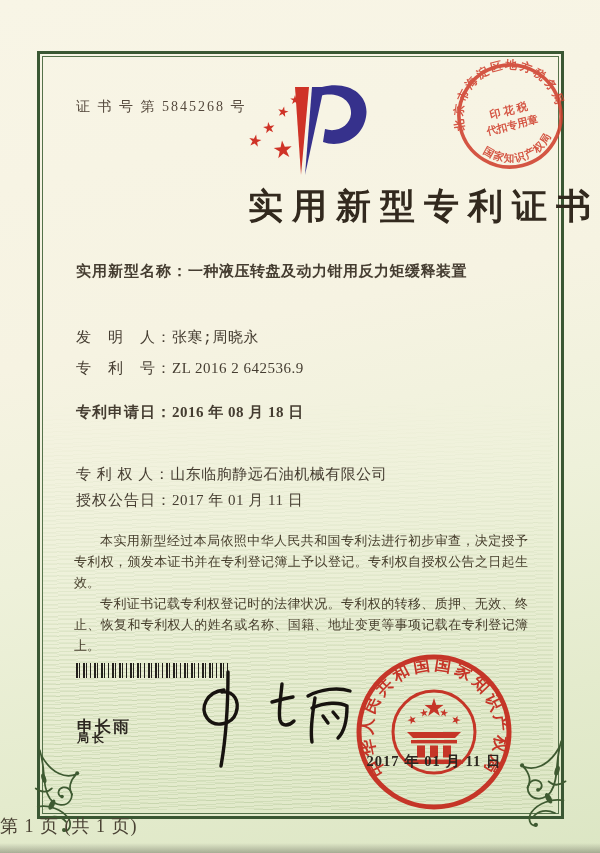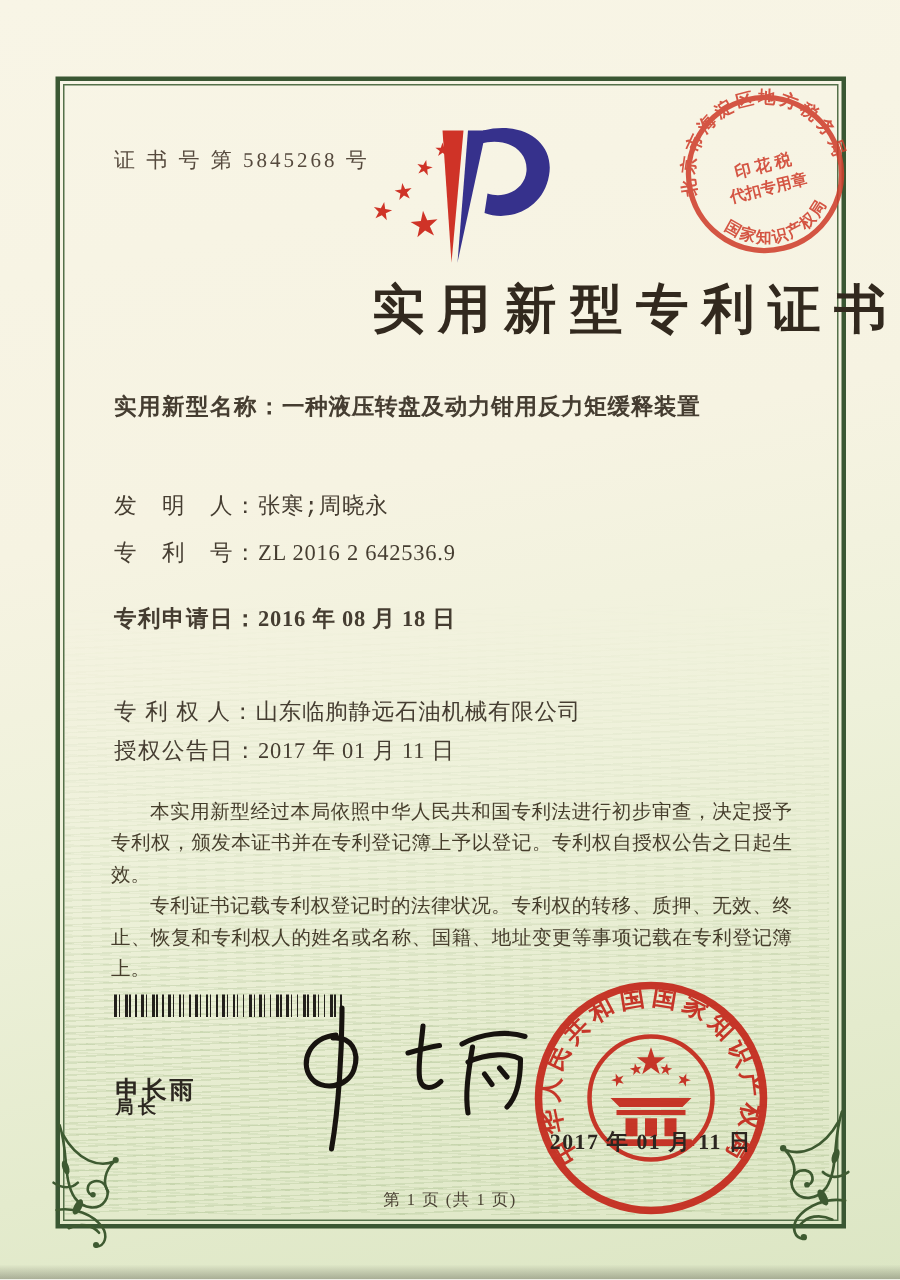--- a/index.html
+++ b/index.html
@@ -35,22 +35,22 @@
     background:repeating-linear-gradient(to right,
       #23201c 0 2px,rgba(0,0,0,0) 2px 3px,#23201c 3px 4px,rgba(0,0,0,0) 4px 7px,
       #23201c 7px 9px,rgba(0,0,0,0) 9px 10px,#23201c 10px 11px,rgba(0,0,0,0) 11px 14px,
       #23201c 14px 15px,rgba(0,0,0,0) 15px 18px);}
   .official-title{position:absolute;left:77px;top:730px;font-size:12px;color:#2d2821;font-weight:700;letter-spacing:3px;}
   .official-name{position:absolute;left:77px;top:717px;font-size:16px;color:#2d2821;font-weight:700;letter-spacing:2px;}
   .signature{position:absolute;left:182px;top:666px;width:180px;height:106px;}
   .big-seal{position:absolute;left:352px;top:650px;width:164px;height:164px;opacity:.92;}
   .seal-date{position:absolute;left:352px;top:752px;width:164px;text-align:center;
     font-size:14.5px;color:#2b2620;letter-spacing:1px;font-weight:700;}
-  .footer{position:absolute;left:0;right:0;top:792px;text-align:center;
-    font-size:11px;letter-spacing:1px;color:#4a4234;}
+  .footer{position:absolute;left:0;right:0;top:814px;text-align:left;
+    font-size:18px;letter-spacing:1px;color:#4a4234;}
   .orn-left{position:absolute;left:31px;top:748px;width:62px;height:86px;}
   .orn-right{position:absolute;left:506px;top:739px;width:64px;height:90px;transform:scaleX(-1);}
   .defs-holder{position:absolute;width:0;height:0;overflow:hidden;}
 </style>
 </head>
 <body>
 
 <svg class="defs-holder" aria-hidden="true">
   <defs>
     <path id="star" d="M0,-1 L0.2245,-0.309 L0.951,-0.309 L0.3633,0.118 L0.5878,0.809 L0,0.382 L-0.5878,0.809 L-0.3633,0.118 L-0.951,-0.309 L-0.2245,-0.309 Z"></path>

